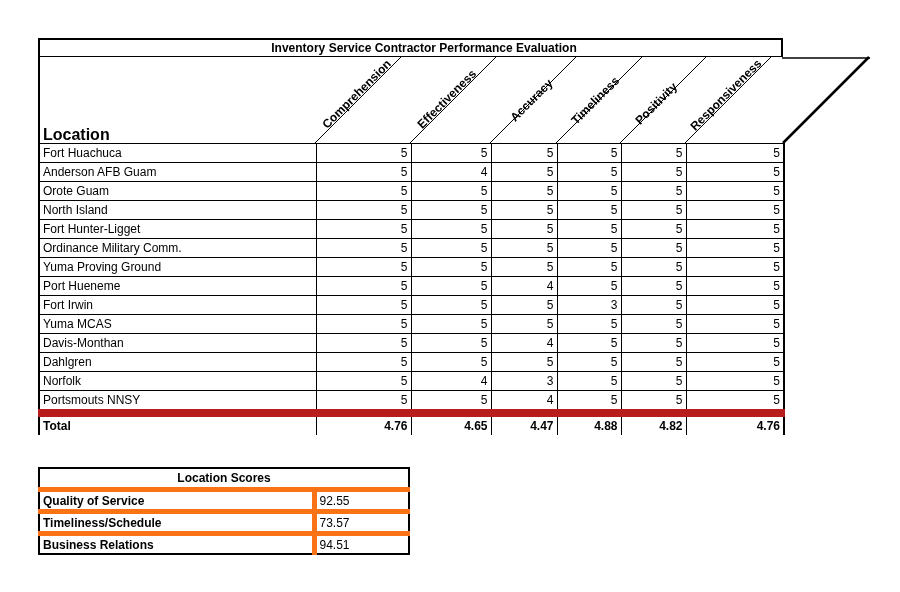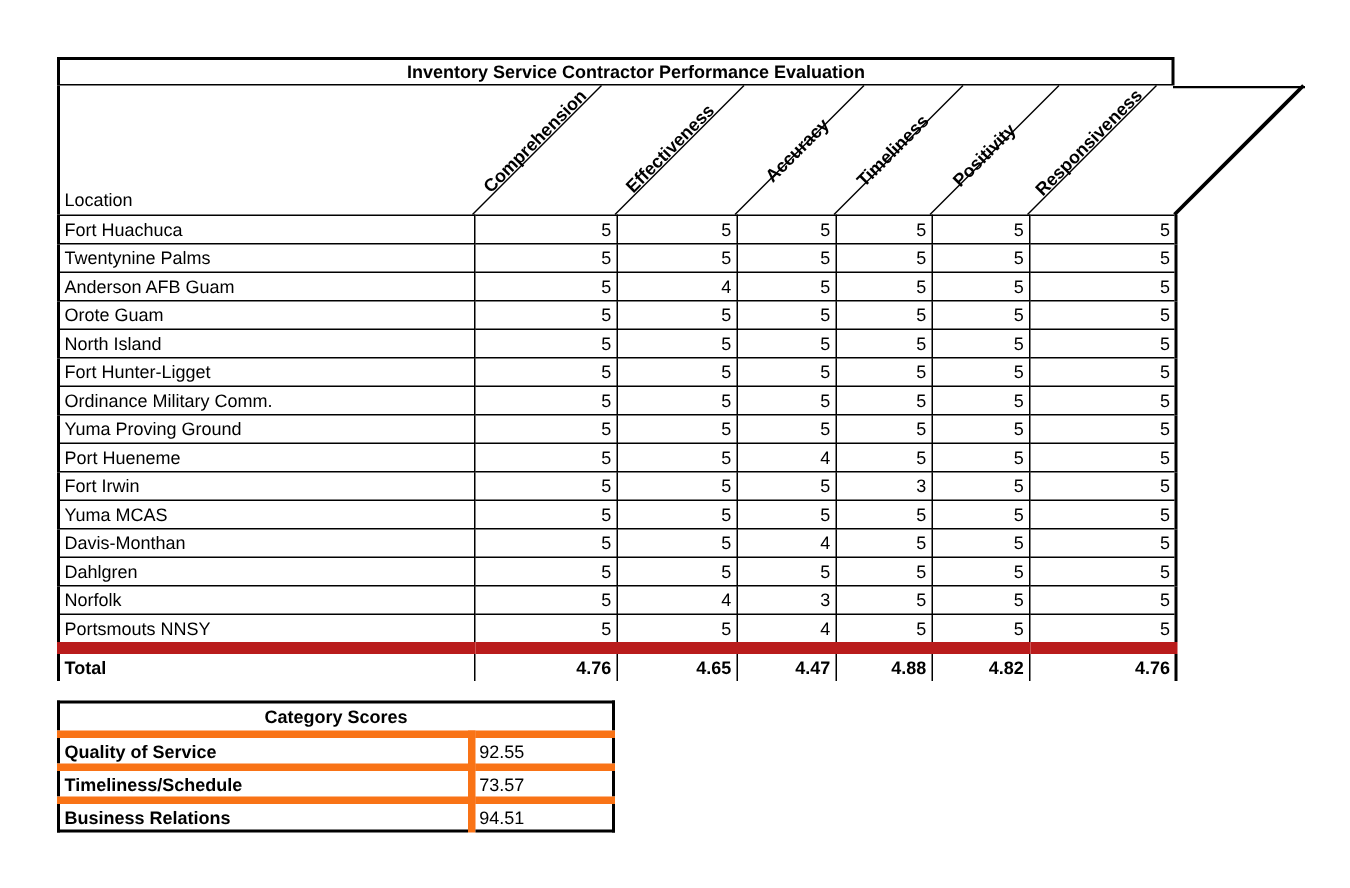--- a/index.html
+++ b/index.html
@@ -13,21 +13,21 @@
     box-sizing:border-box;border:2px solid #000;border-bottom:1px solid #000;
     font-size:12px;font-weight:bold;text-align:center;line-height:16px;background:#fff;padding-left:27px;
   }
   
   .hdr-svg{position:absolute;left:38px;top:57px;overflow:visible;}
   .rot-label{
     position:absolute;height:16px;line-height:16px;font-size:12px;font-weight:bold;
     white-space:nowrap;transform:rotate(-45deg);transform-origin:0 100%;
   }
   .location-header{
-    position:absolute;left:43px;top:126px;font-size:12px;font-weight:normal;
+    position:absolute;left:43px;top:126px;font-size:16px;font-weight:bold;
   }
   
   table{border-collapse:collapse;table-layout:fixed;}
   .main-table{position:absolute;left:38px;top:143px;width:745px;}
   .main-table td{
     border:1px solid #000;height:18px;font-size:12px;padding:0 3px;
     overflow:hidden;white-space:nowrap;background:#fff;
   }
   .main-table tr{height:19px;}
   .main-table td:first-child{border-left:2px solid #000;text-align:left;}
@@ -91,29 +91,20 @@
         <col style="width:95px">
         <col style="width:80px">
       <col style="width:66px">
         <col style="width:64px">
         <col style="width:65px">
         <col style="width:98px">
     </colgroup>
     <tbody id="main-rows">
         <tr>
           <td>Fort Huachuca</td>
-          <td class="val">5</td>
-          <td class="val">5</td>
-          <td class="val">5</td>
-          <td class="val">5</td>
-          <td class="val">5</td>
-          <td class="val">5</td>
-        </tr>
-        <tr>
-          <td>Twentynine Palms</td>
           <td class="val">5</td>
           <td class="val">5</td>
           <td class="val">5</td>
           <td class="val">5</td>
           <td class="val">5</td>
           <td class="val">5</td>
         </tr>
         <tr>
           <td>Anderson AFB Guam</td>
           <td class="val">5</td>
@@ -245,21 +236,21 @@
     </tbody>
   </table>
 
   <table class="cat-table">
     <colgroup>
         <col style="width:275px">
         <col style="width:95px">
       </colgroup>
     <tbody>
       <tr>
-        <td class="cat-title" colspan="2">Category Scores</td>
+        <td class="cat-title" colspan="2">Location Scores</td>
       </tr>
     </tbody>
     <tbody id="cat-rows">
         <tr>
           <td class="cat-label">Quality of Service</td>
           <td class="cat-value">92.55</td>
         </tr>
         <tr>
           <td class="cat-label">Timeliness/Schedule</td>
           <td class="cat-value">73.57</td>

